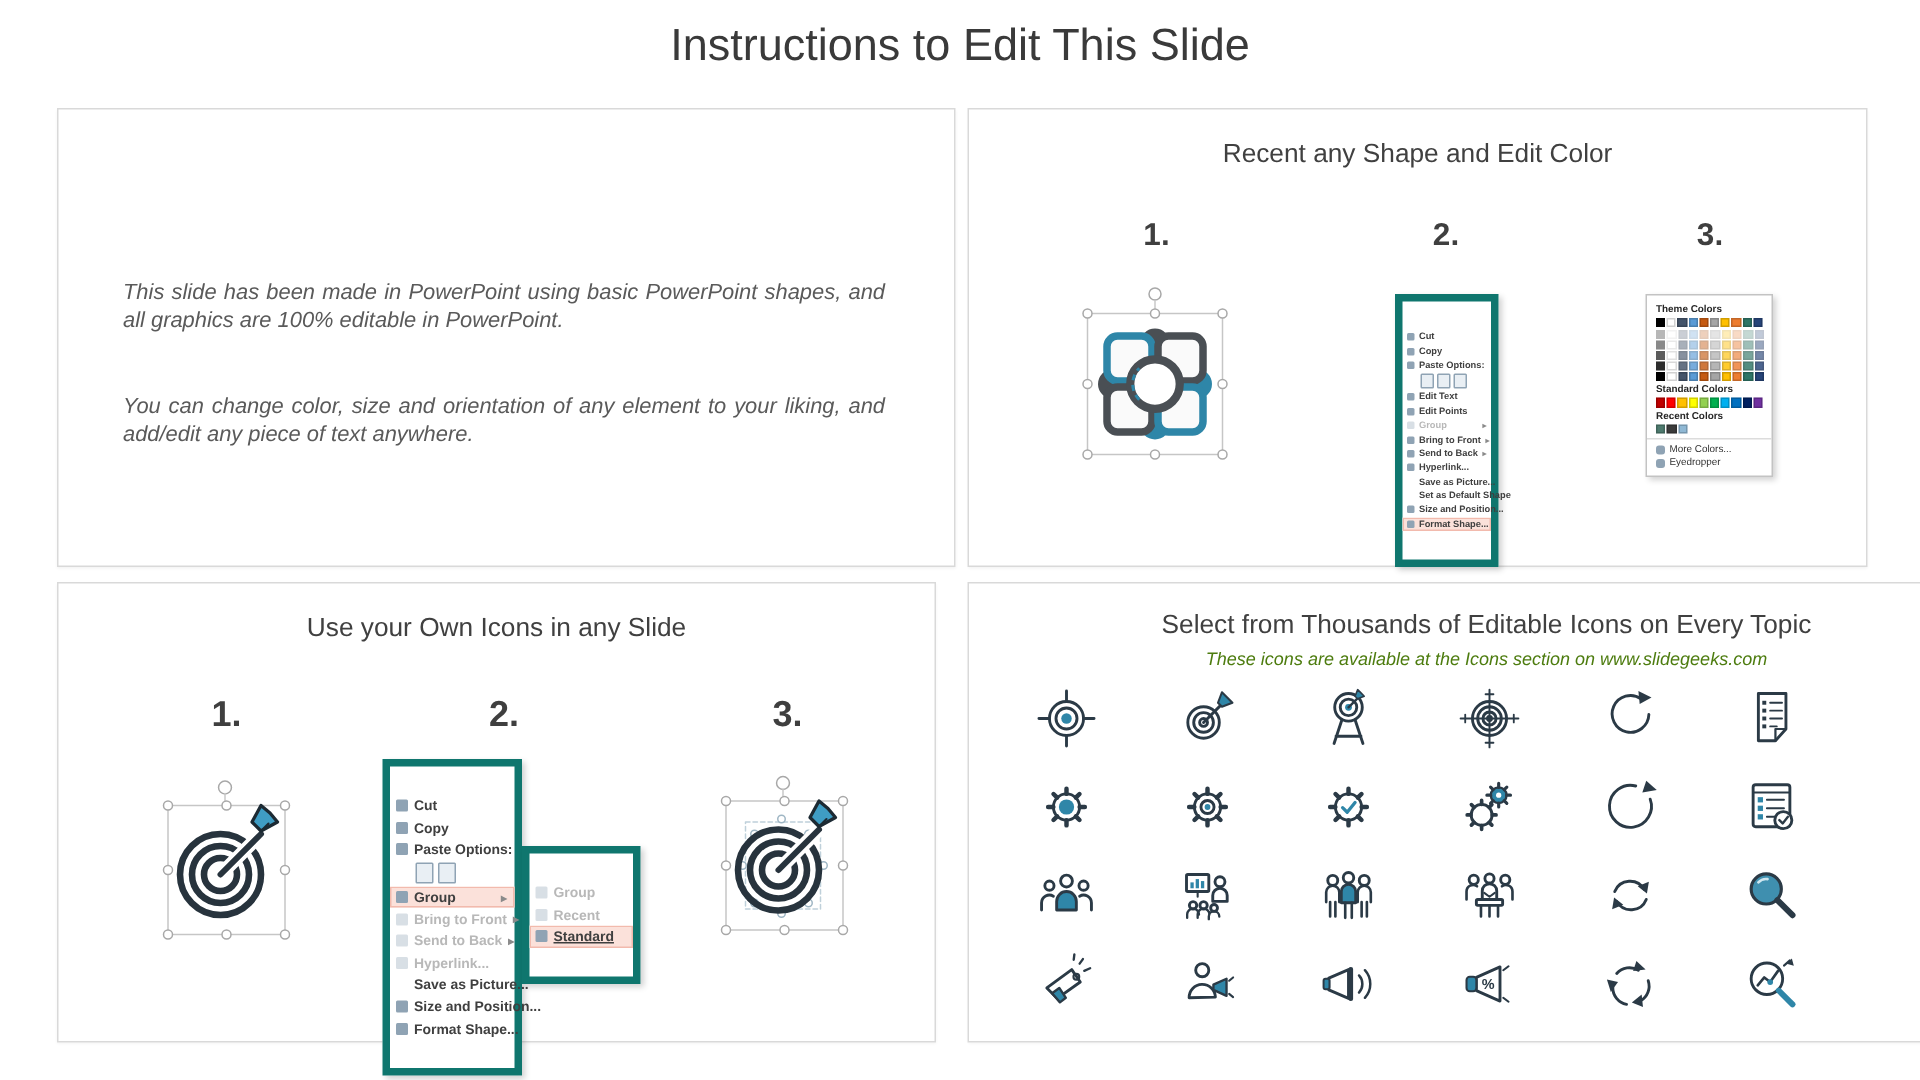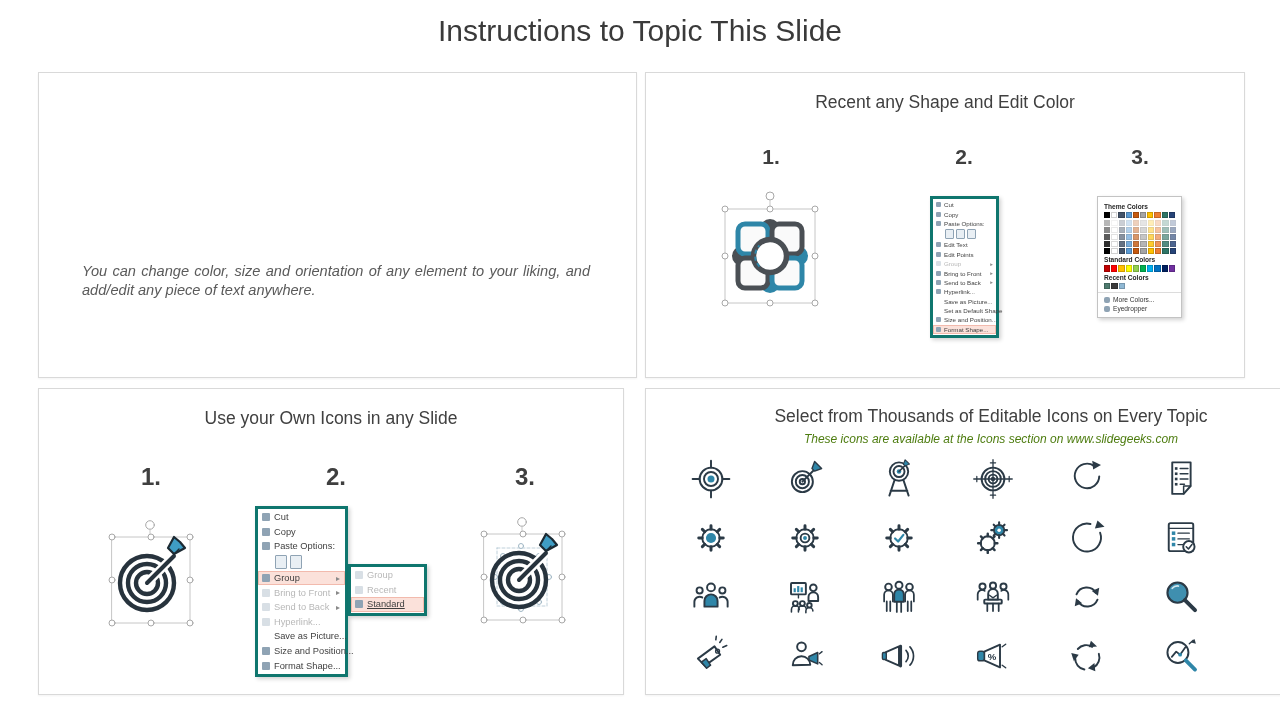--- a/index.html
+++ b/index.html
@@ -32,22 +32,22 @@
     position:absolute;font-weight:bold;color:#3f3f3f;transform:translateX(-50%);
   }
   #p-tr .step{top:72px;font-size:21px;}
   #p-bl .step{top:74px;font-size:24px;}
   .sub-title{
     position:absolute;top:43px;left:0;right:0;text-align:center;
     font-style:italic;font-size:12px;color:#4d7c0f;
   }
   
   .menu{
-    position:absolute;background:#fff;border:3px solid #0f766e;
-    box-shadow:2px 2px 4px rgba(0,0,0,.18);padding:1px 0;box-sizing:border-box;
+    position:absolute;background:#fff;border:5px solid #0f766e;
+    box-shadow:2px 2px 4px rgba(0,0,0,.18);padding:19px 0;box-sizing:border-box;font-weight:bold;
   }
   .mrow{display:flex;align-items:center;white-space:nowrap;color:#3f3f3f;box-sizing:border-box;}
   .m1 .mrow{height:9.4px;font-size:6.2px;padding:0 3px 0 3px;gap:3px;}
   .m2 .mrow{height:14.6px;font-size:9.3px;padding:0 5px 0 4px;gap:4px;}
   .mrow .ic{flex:none;background:#8fa3b4;border-radius:1px;}
   .m1 .ic{width:5px;height:5px;}
   .m2 .ic{width:8px;height:8px;}
   .mrow .noic{flex:none;}
   .m1 .noic{width:5px;} .m2 .noic{width:8px;}
   .mrow.dis{color:#b8b8b8;} .mrow.dis .ic{opacity:.35;}
@@ -78,23 +78,24 @@
     position:absolute;left:18px;top:60px;width:564px;height:236px;
     display:grid;grid-template-columns:repeat(6,1fr);grid-template-rows:repeat(4,1fr);
     align-items:center;justify-items:center;
   }
   .icon-cell{width:44px;height:44px;display:flex;align-items:center;justify-content:center;}
   svg{display:block;}
 </style>
 </head>
 <body>
 
-<div class="slide-title">Instructions to Topic This Slide</div>
+<div class="slide-title">Instructions to Edit This Slide</div>
 
 <div class="panel" id="p-tl">
+  <p class="para" id="para1">This slide has been made in PowerPoint using basic PowerPoint shapes, and all graphics are 100% editable in PowerPoint.</p>
   <p class="para" id="para2">You can change color, size and orientation of any element to your liking, and add/edit any piece of text anywhere.</p>
 </div>
 
 <div class="panel" id="p-tr">
   <h2 class="panel-title">Recent any Shape and Edit Color</h2>
   <span class="step" style="left:125px">1.</span>
   <span class="step" style="left:318px">2.</span>
   <span class="step" style="left:494px">3.</span>
 
   <div style="position:absolute;left:62px;top:116px;">

